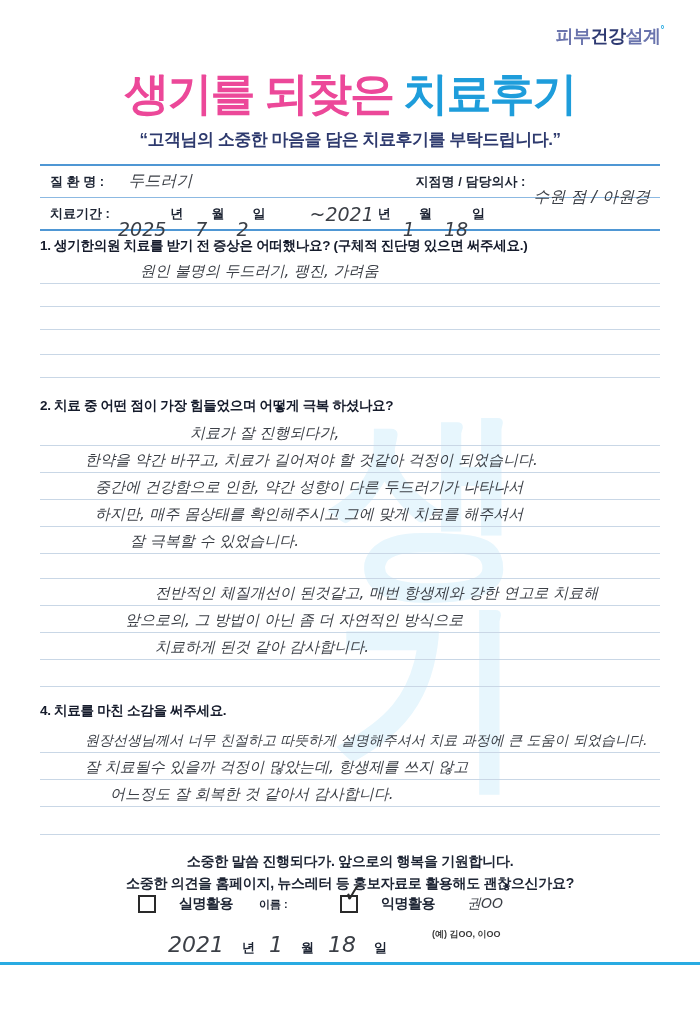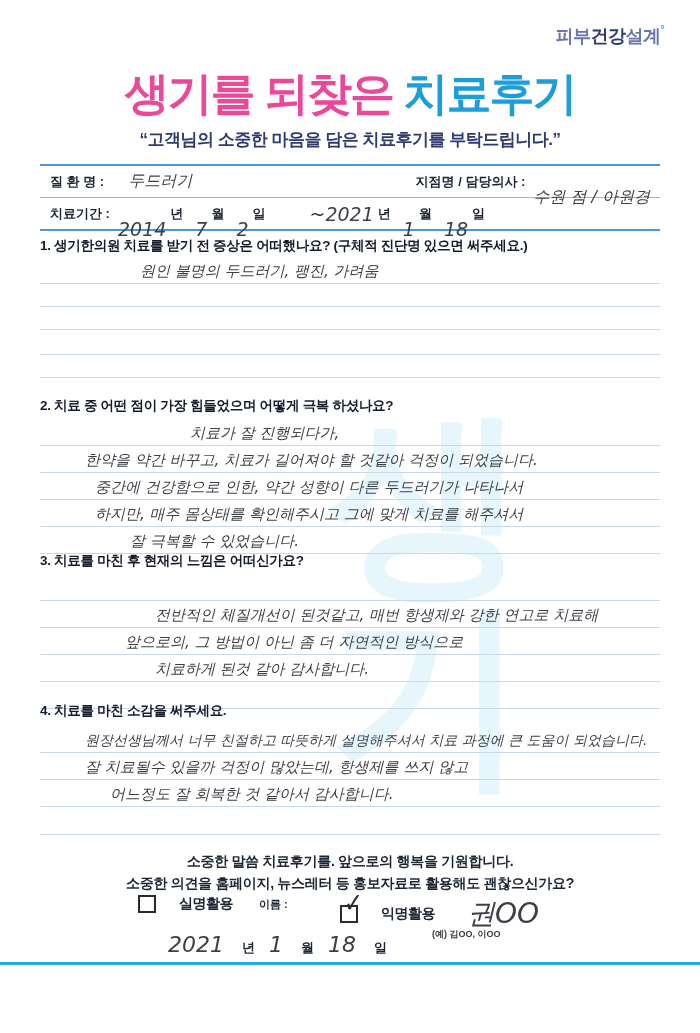--- a/index.html
+++ b/index.html
@@ -47,21 +47,21 @@
   
   .thanks{top:851px;left:0;width:100%;text-align:center;font-size:14px;font-weight:700;color:#1d2433;line-height:1.55;letter-spacing:-0.3px;}
   .consent{top:895px;left:40px;width:620px;height:34px;}
   .cgroup{position:absolute;top:0;display:flex;align-items:center;gap:16px;}
   .cgroup.real{left:98px;}
   .cgroup.anon{left:300px;}
   .cb{position:relative;width:14px;height:14px;border:2px solid #2a2a2a;display:inline-block;margin-right:7px;background:#fff;}
   .cb .check{position:absolute;top:-17px;left:0px;font-size:27px;color:#2a2a2a;line-height:1;transform:scaleX(.85);}
   .clabel{font-size:14px;font-weight:800;color:#1d2433;letter-spacing:-0.5px;}
   .name-label{font-size:11px;font-weight:700;color:#1d2433;margin-left:10px;}
-  .anon-name{margin-left:16px;font-size:28px;}
+  .anon-name{margin-left:16px;font-size:14px;}
   .example{top:928px;left:432px;font-size:9px;font-weight:700;color:#3a3a3a;}
   .date-row{top:932px;left:168px;display:flex;align-items:baseline;}
   .date-row .hand{font-size:22px;}
   .date-row .unit{margin:0 14px 0 18px;}
   
   .bottom-rule{top:962px;left:0;width:700px;height:3px;background:#29abe2;}
   .tagline{top:981px;left:0;width:100%;text-align:center;font-size:16px;font-weight:700;color:#29a8e0;letter-spacing:-0.5px;}
 </style>
 </head>
 <body>
@@ -82,21 +82,21 @@
   <div class="layer info-table">
     <div class="info-row first">
       <span class="plabel">질 환 명 :</span>
       <span class="hand md sp24">두드러기</span>
       <span class="spGrow"></span>
       <span class="plabel">지점명 / 담당의사 :</span>
       <span class="hand md sp8">수원 점 /  아원경</span>
     </div>
     <div class="info-row">
       <span class="plabel">치료기간 :</span>
-      <span class="hand lg sp8">2014</span>
+      <span class="hand lg sp8">2025</span>
       <span class="unit">년</span>
       <span class="hand lg sp8">7</span>
       <span class="unit">월</span>
       <span class="hand lg sp8">2</span>
       <span class="unit">일</span>
       <span class="hand lg" style="margin-left:40px">~2021</span>
       <span class="unit">년</span>
       <span class="hand lg sp8">1</span>
       <span class="unit">월</span>
       <span class="hand lg sp8">18</span>
@@ -128,21 +128,20 @@
       </div>
     <div class="ans-line h26" style="padding-left:55px">
         <span class="hand">하지만, 매주 몸상태를 확인해주시고 그에 맞게 치료를 해주셔서</span>
       </div>
     <div class="ans-line h26" style="padding-left:90px">
         <span class="hand">잘 극복할 수 있었습니다.</span>
       </div>
   </div>
 
   <div class="layer q-block q3">
-    <div class="q-label">3. 치료를 마친 후 현재의 느낌은 어떠신가요?</div>
     <div class="ans-line h26"></div>
     <div class="ans-line h26" style="padding-left:115px">
         <span class="hand">전반적인 체질개선이 된것같고, 매번 항생제와 강한 연고로 치료해</span>
       </div>
     <div class="ans-line h26" style="padding-left:85px">
         <span class="hand">앞으로의, 그 방법이 아닌 좀 더 자연적인 방식으로</span>
       </div>
     <div class="ans-line h26" style="padding-left:115px">
         <span class="hand">치료하게 된것 같아 감사합니다.</span>
       </div>
@@ -157,21 +156,21 @@
     <div class="ans-line h26" style="padding-left:45px">
         <span class="hand">잘 치료될수 있을까 걱정이 많았는데, 항생제를 쓰지 않고</span>
       </div>
     <div class="ans-line h26" style="padding-left:70px">
         <span class="hand">어느정도 잘 회복한 것 같아서 감사합니다.</span>
       </div>
     <div class="ans-line h27"></div>
   </div>
 
   <div class="layer thanks">
-    <div>소중한 말씀 치료후기를. 앞으로의 행복을 기원합니다.</div>
+    <div>소중한 말씀 진행되다가. 앞으로의 행복을 기원합니다.</div>
     <div>소중한 의견을 홈페이지, 뉴스레터 등 홍보자료로 활용해도 괜찮으신가요?</div>
   </div>
 
   <div class="layer consent">
     <div class="cgroup real">
       <span class="cb"></span>
       <span class="clabel">실명활용</span>
       <span class="name-label">이름 :</span>
     </div>
     <div class="cgroup anon">

